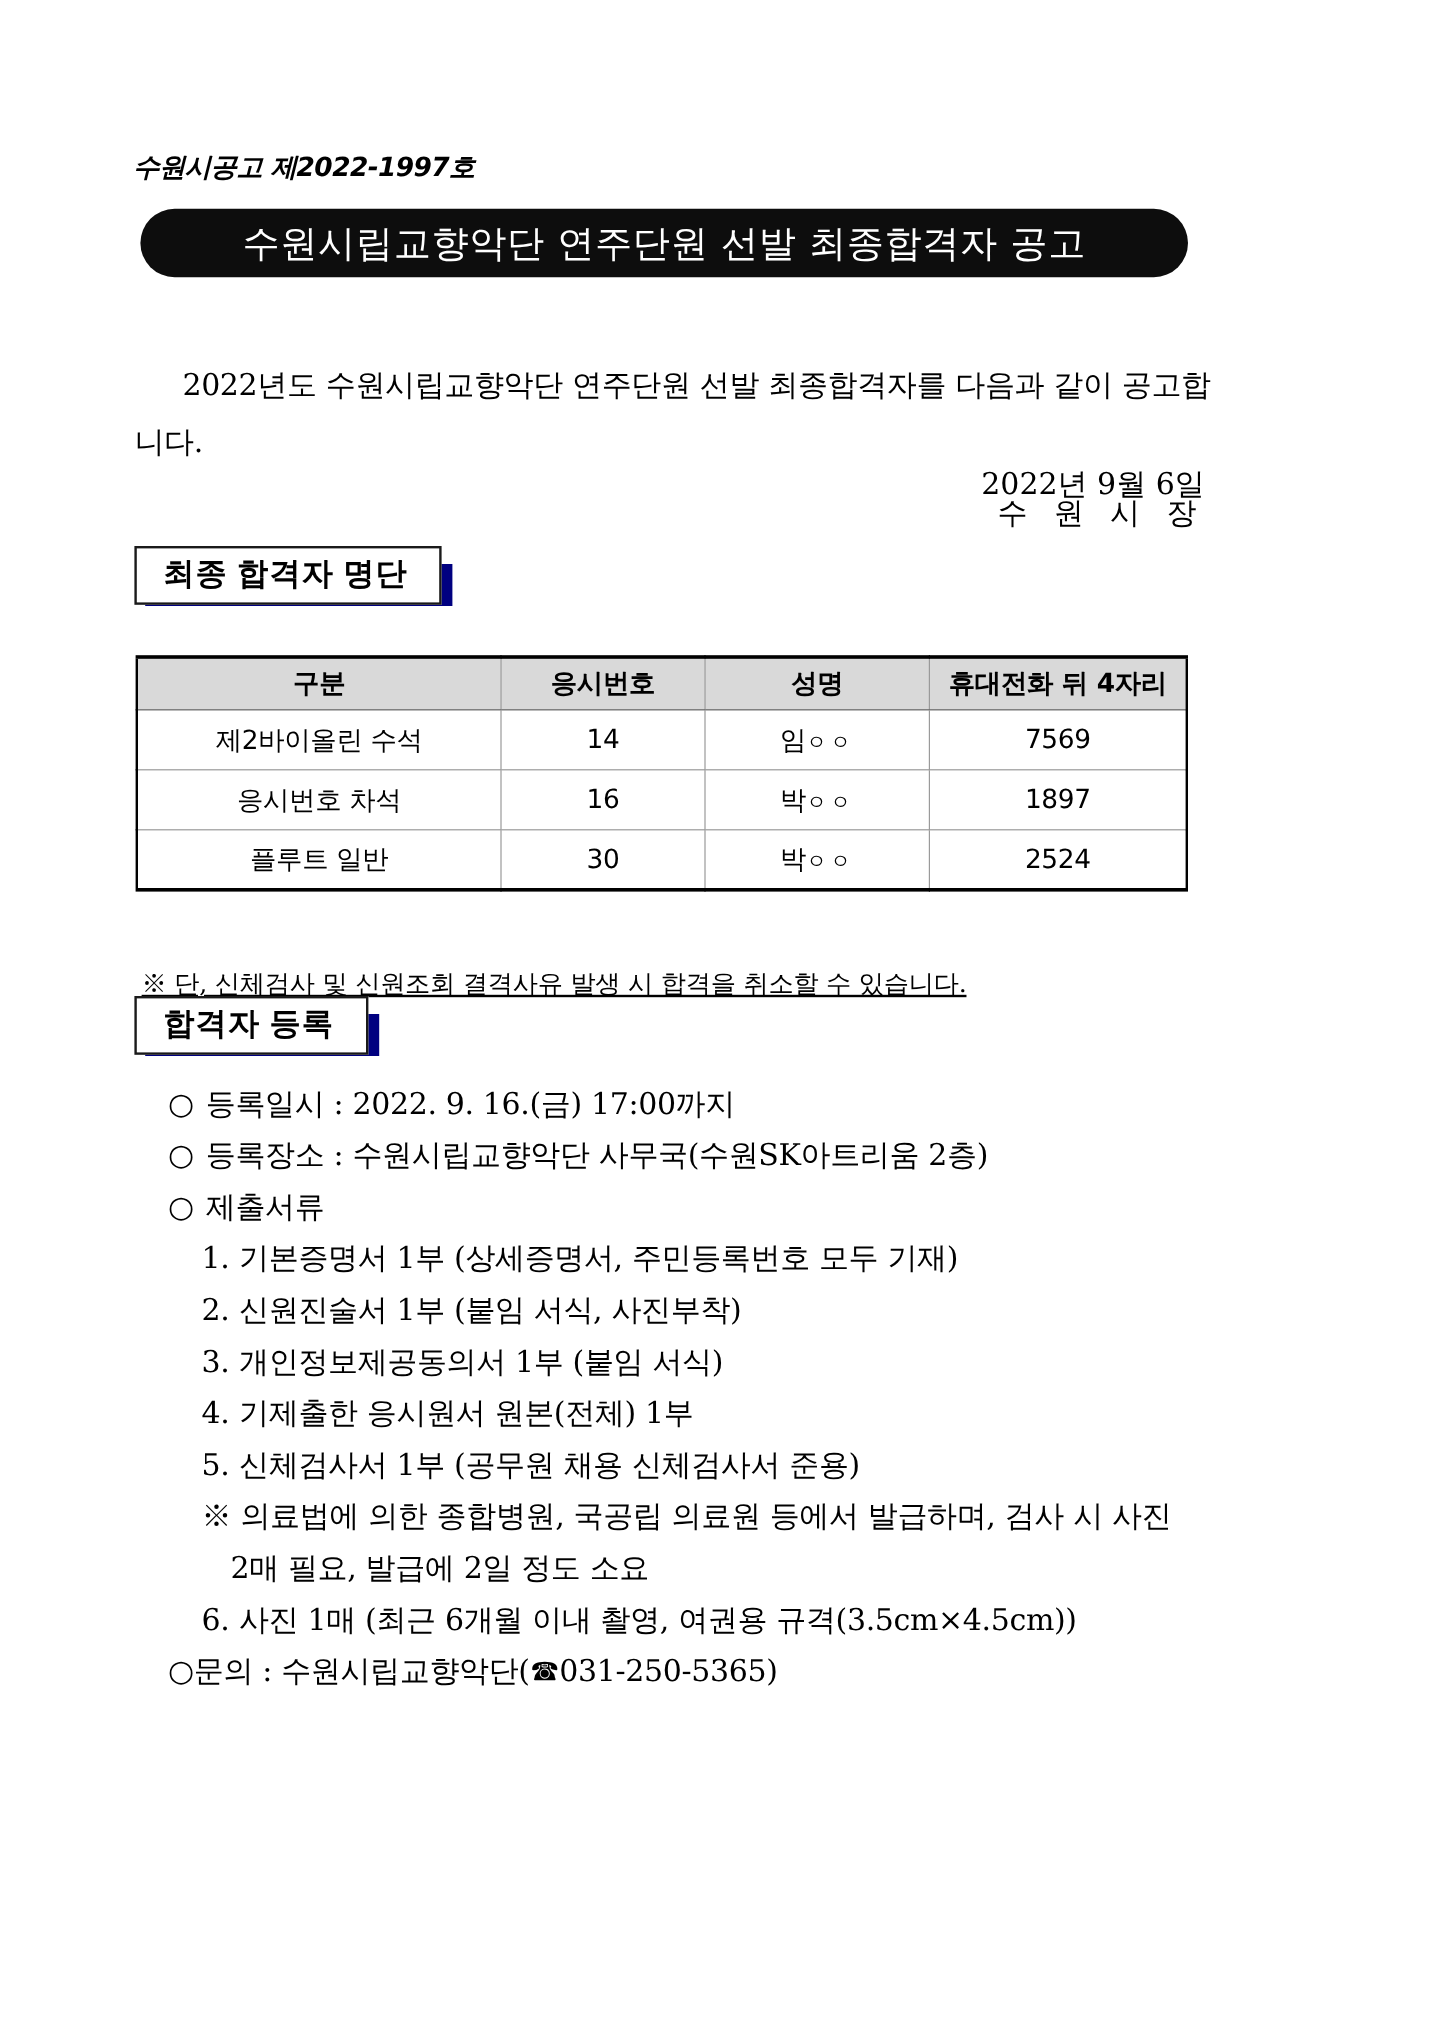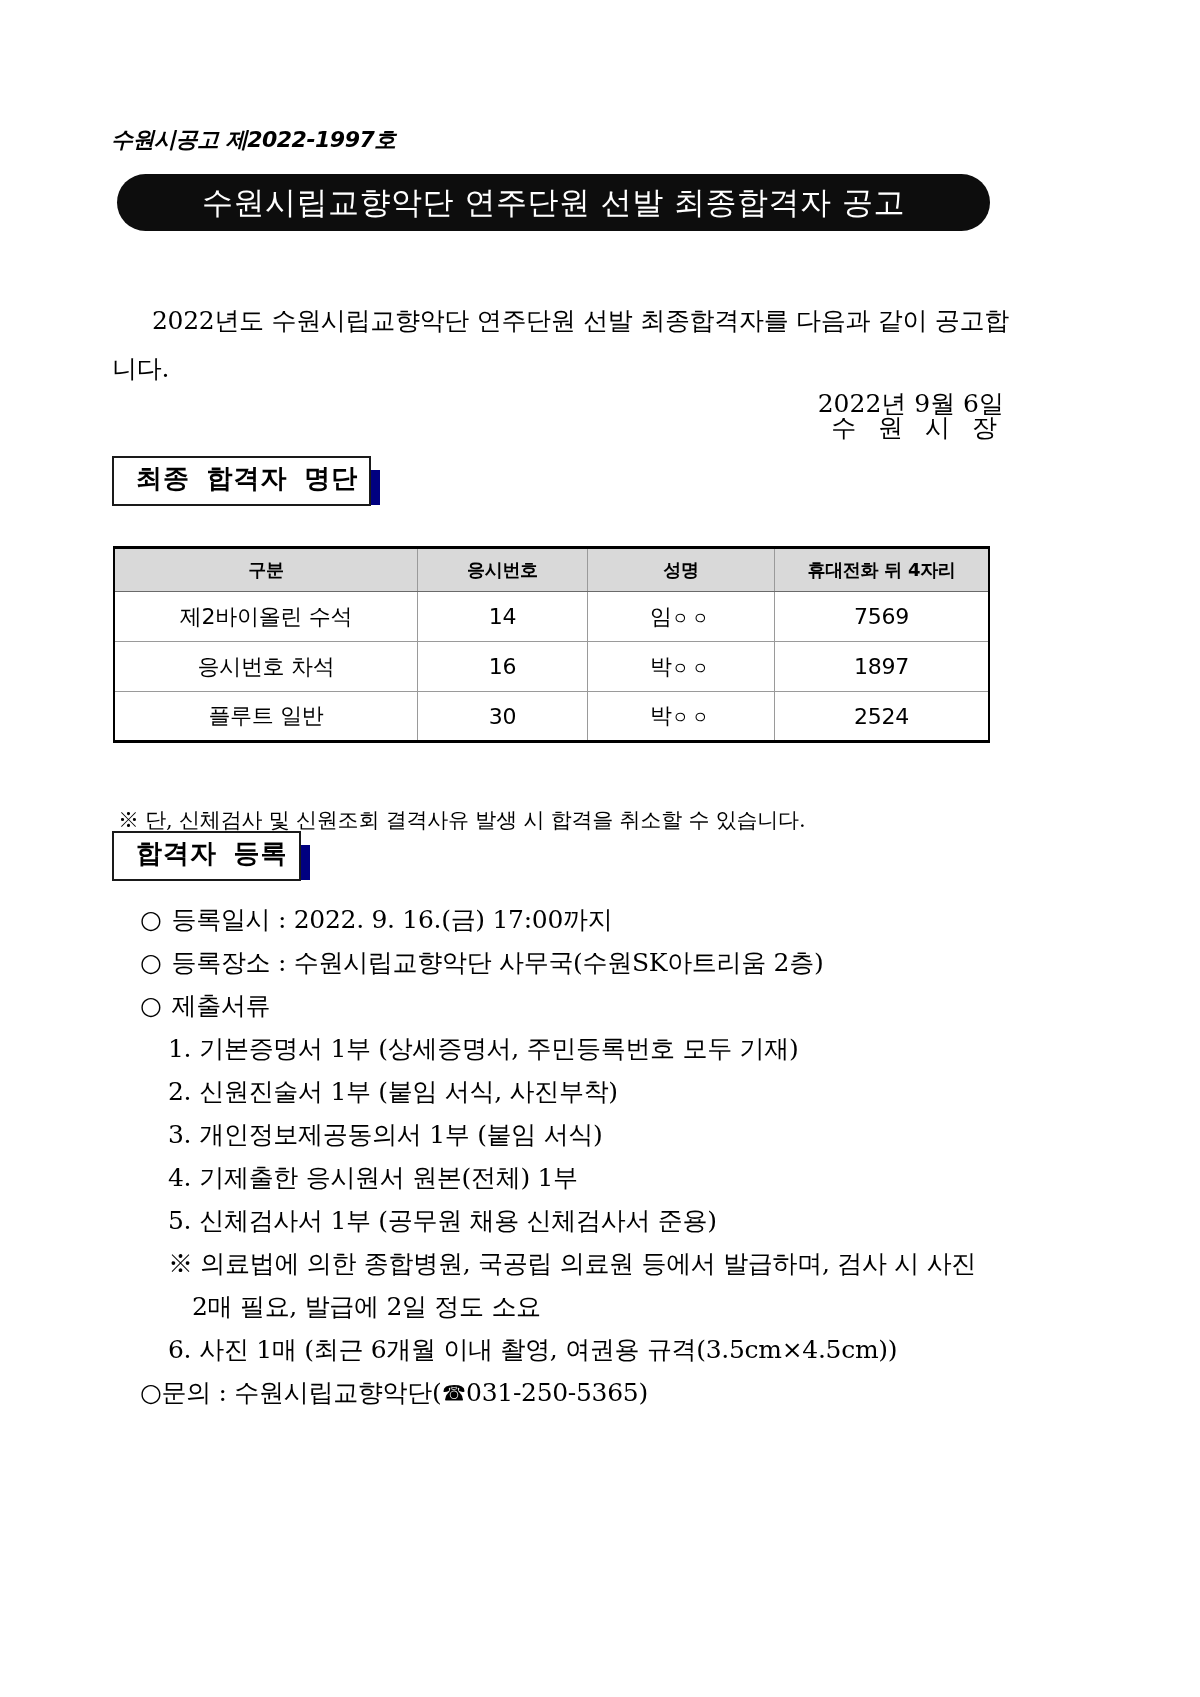--- a/index.html
+++ b/index.html
@@ -97,22 +97,22 @@
     width: 100%;
     height: 100%;
     background: #000080;
     z-index: 0;
   }
   .section-heading .front-box {
     position: relative;
     z-index: 1;
     background: #ffffff;
     border: 2px solid #1a1a1a;
-    padding: 7px 11px 9px 22px;
-    font-family: Liberation Mono, monospace;
+    padding: 7px 26px 9px 22px;
+    font-family: Liberation Serif, serif;
     font-weight: bold;
     font-size: 26px;
     letter-spacing: 1px;
     white-space: nowrap;
   }
 
   #heading-list  { left: 112px; top: 461px; }
   #heading-reg   { left: 112px; top: 836px; }
 
   
@@ -130,21 +130,21 @@
     text-align: center;
     height: 50px;
     font-weight: normal;
     font-family: "DejaVu Sans", sans-serif;
     letter-spacing: -0.3px;
   }
   .result-table thead th {
     background: #d9d9d9;
     font-weight: bold;
     height: 44px;
-    font-size: 18px;
+    font-size: 22px;
   }
   .result-table {
     border-top: 3px solid #000;
     border-bottom: 3px solid #000;
     border-left: 2px solid #000;
     border-right: 2px solid #000;
   }
   .result-table thead th { border-bottom: 1px solid #6a6a6a; }
   .col-div  { width: 300px; }
   .col-num  { width: 168px; }
@@ -154,20 +154,21 @@
   .name-cell .masked { font-size: 17px; letter-spacing: 3px; }
 
   
   .table-note {
     position: absolute;
     left: 118px;
     top: 806px;
     font-size: 21px;
     letter-spacing: -0.2px;
     white-space: nowrap;
+    text-decoration: underline;
   }
 
   
   .reg-list {
     position: absolute;
     left: 140px;
     top: 898px;
     width: 1000px;
     font-size: 25px;
   }

